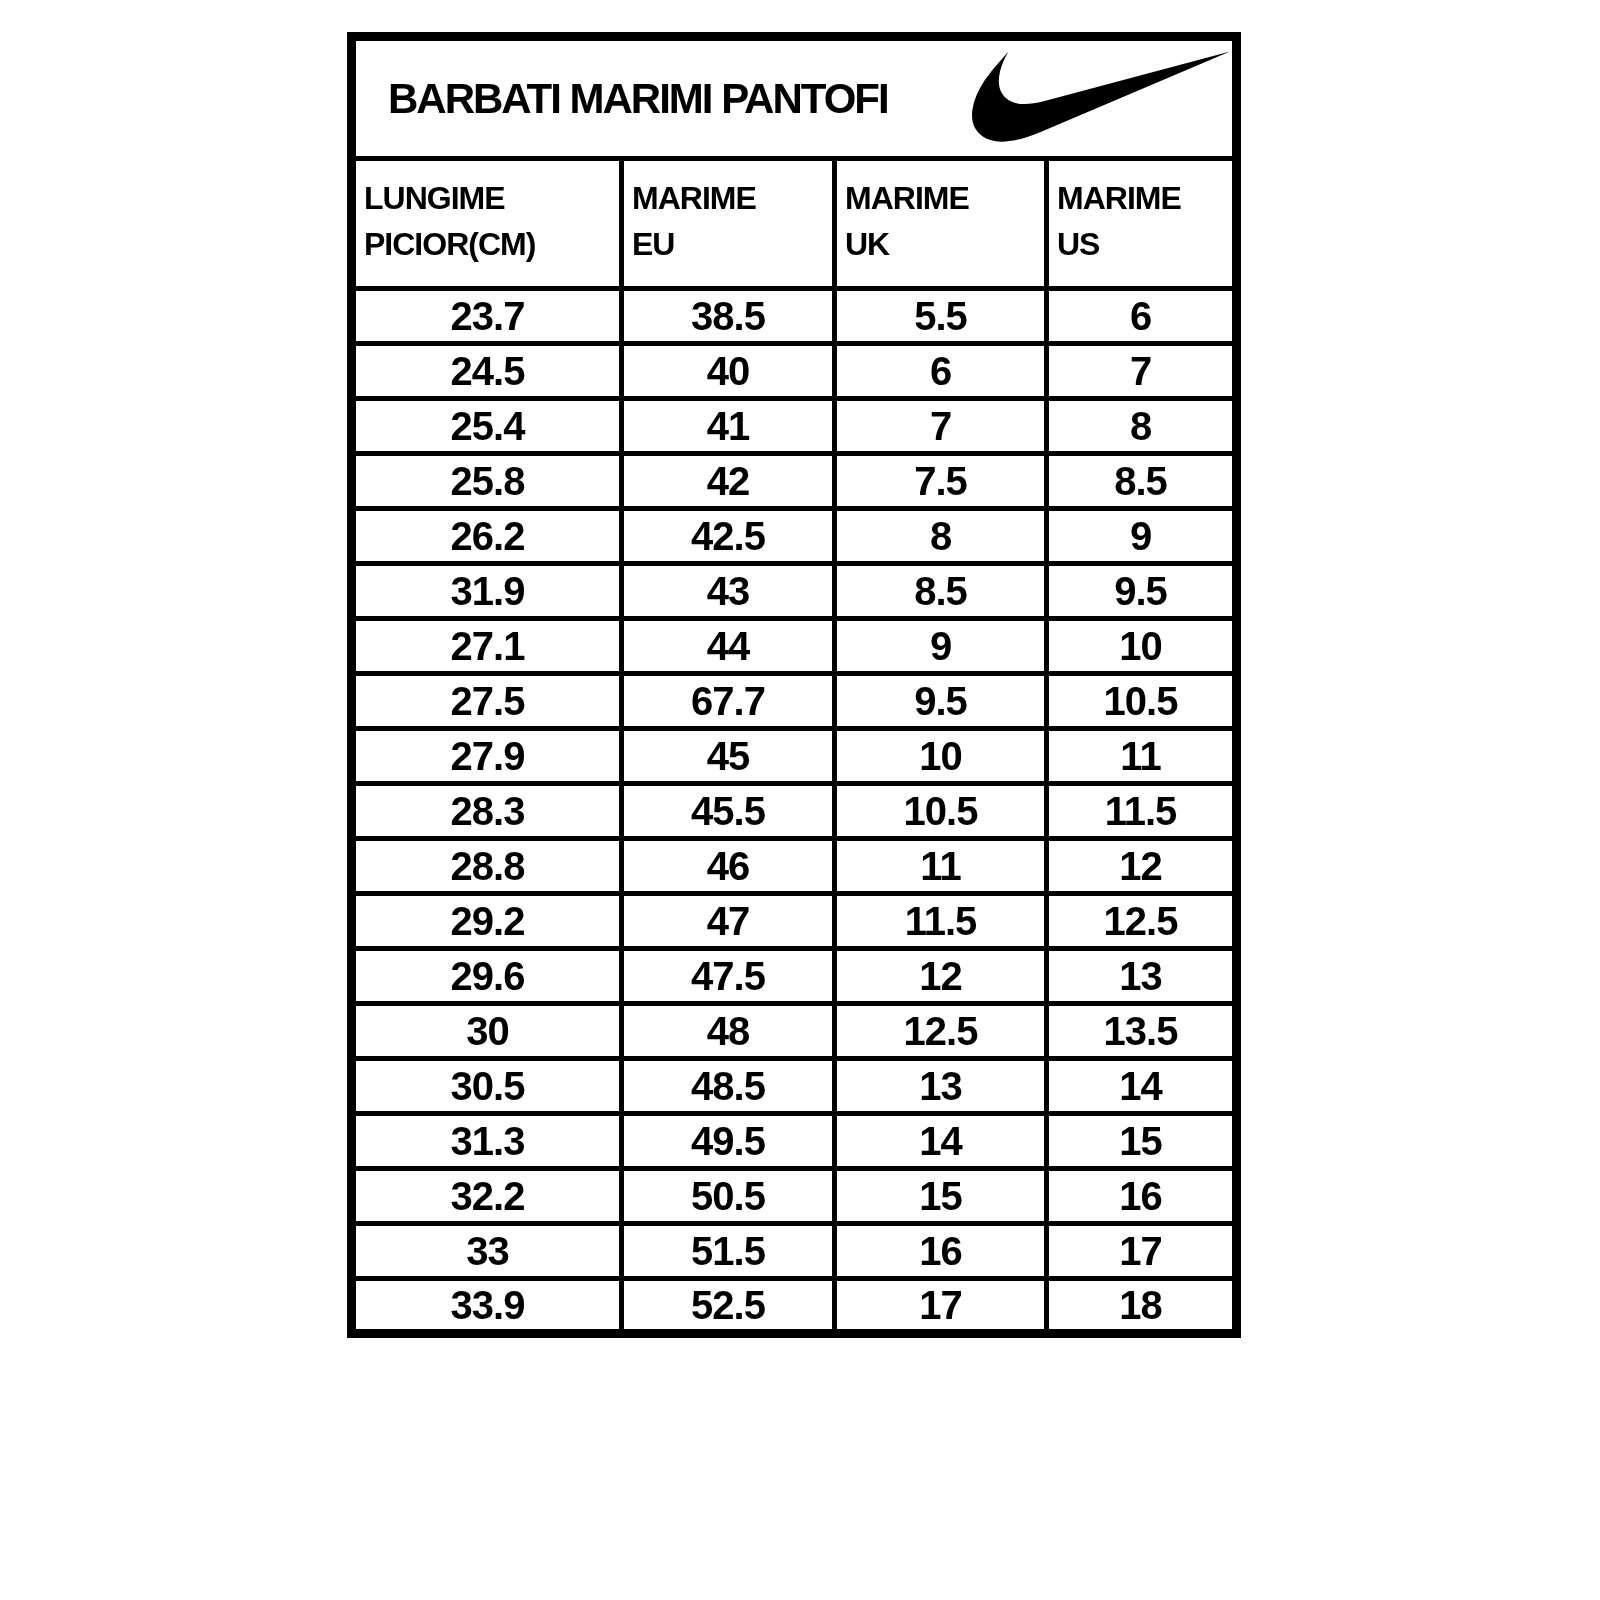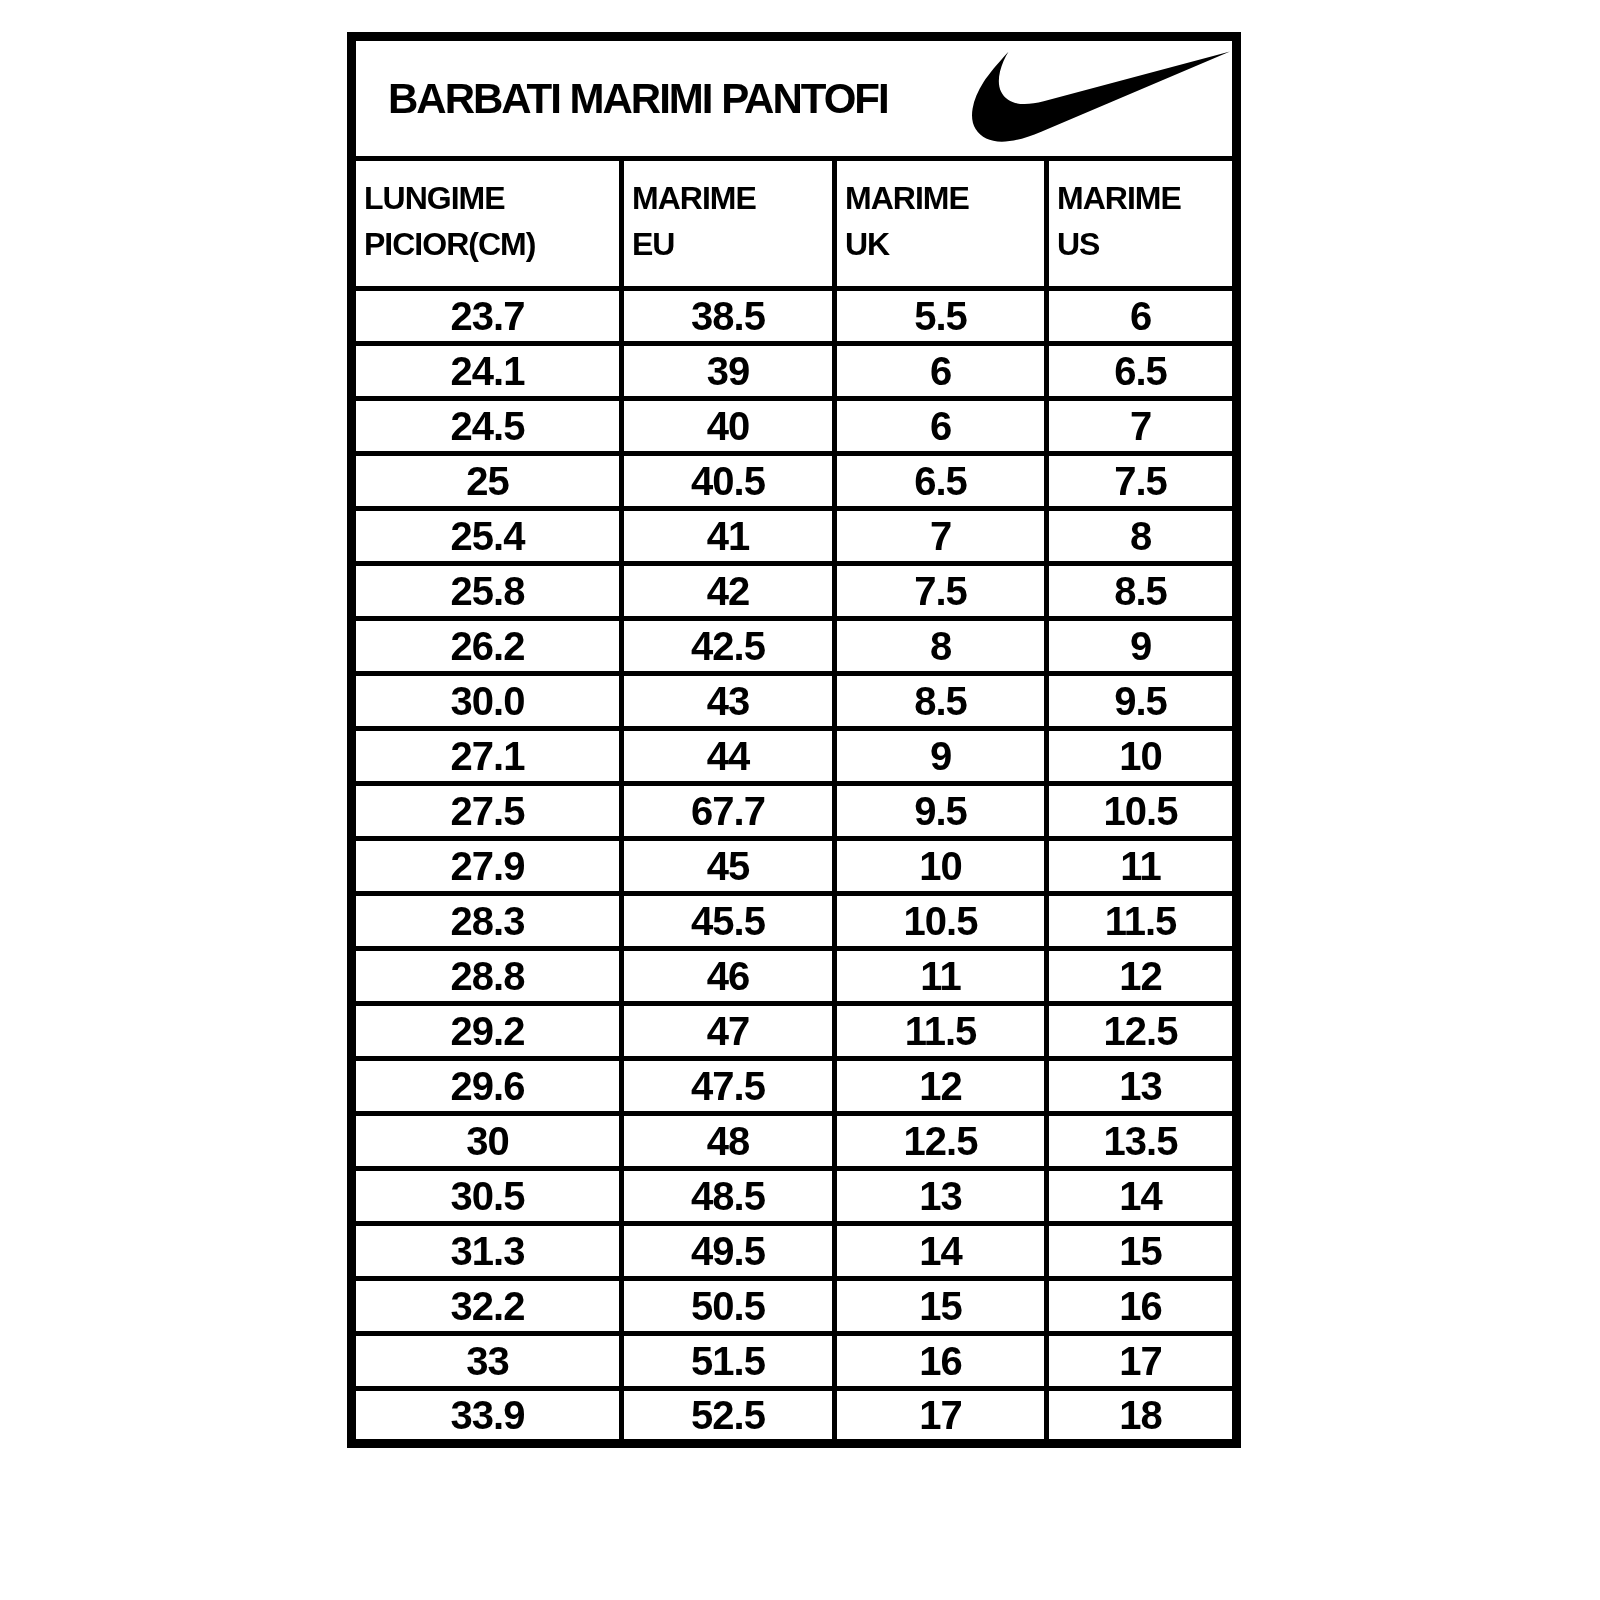--- a/index.html
+++ b/index.html
@@ -122,57 +122,45 @@
       </tr>
     </thead>
     <tbody class="rows" id="rows">
         <tr>
           <td>23.7</td>
           <td>38.5</td>
           <td>5.5</td>
           <td>6</td>
         </tr>
         <tr>
-          <td>24.1</td>
-          <td>39</td>
-          <td>6</td>
-          <td>6.5</td>
-        </tr>
-        <tr>
           <td>24.5</td>
           <td>40</td>
           <td>6</td>
           <td>7</td>
         </tr>
         <tr>
-          <td>25</td>
-          <td>40.5</td>
-          <td>6.5</td>
-          <td>7.5</td>
-        </tr>
-        <tr>
           <td>25.4</td>
           <td>41</td>
           <td>7</td>
           <td>8</td>
         </tr>
         <tr>
           <td>25.8</td>
           <td>42</td>
           <td>7.5</td>
           <td>8.5</td>
         </tr>
         <tr>
           <td>26.2</td>
           <td>42.5</td>
           <td>8</td>
           <td>9</td>
         </tr>
         <tr>
-          <td>30.0</td>
+          <td>31.9</td>
           <td>43</td>
           <td>8.5</td>
           <td>9.5</td>
         </tr>
         <tr>
           <td>27.1</td>
           <td>44</td>
           <td>9</td>
           <td>10</td>
         </tr>

